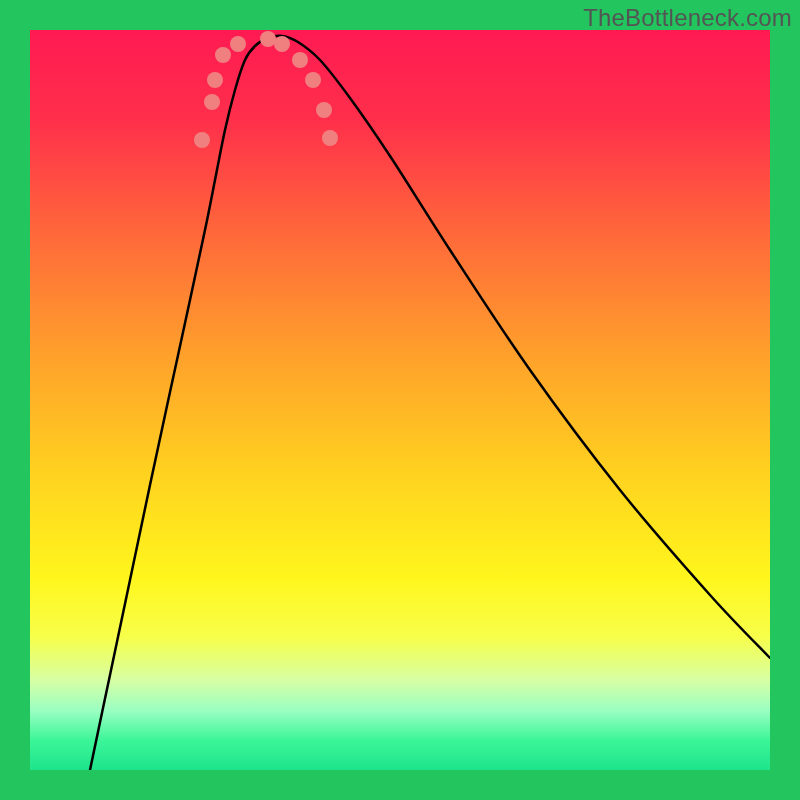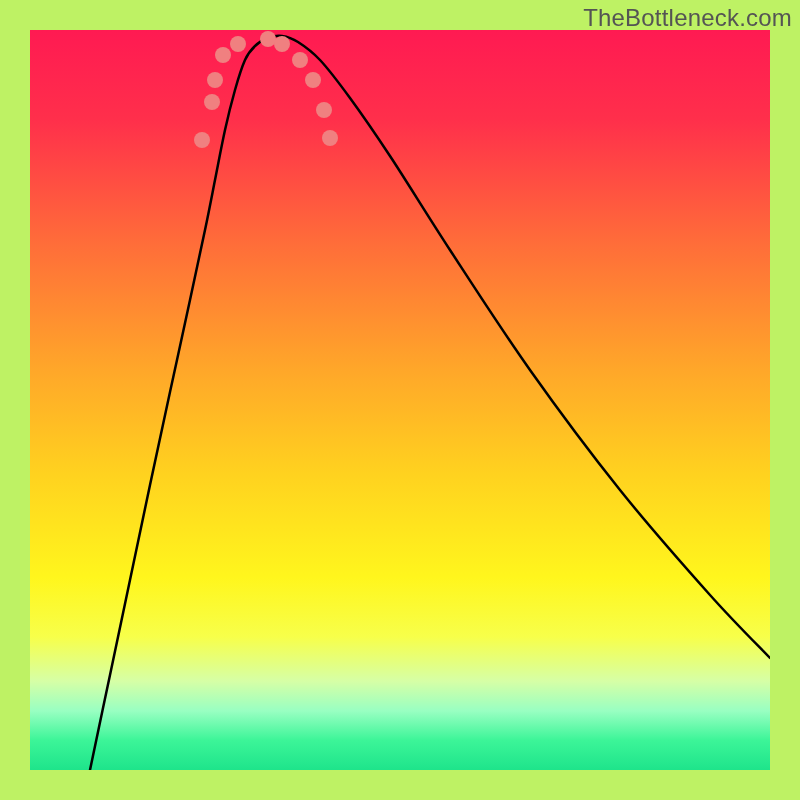--- a/index.html
+++ b/index.html
@@ -10,21 +10,21 @@
     overflow: hidden;
     background: #000;
     font-family: Arial, Helvetica, sans-serif;
   }
   .frame {
     position: absolute;
     top: 0;
     left: 0;
     width: 800px;
     height: 800px;
-    background: #bef264;
+    background: #22c55e;
   }
   .plot-area {
     position: absolute;
     top: 30px;
     left: 30px;
     width: 740px;
     height: 740px;
     overflow: hidden;
   }
   .wm {

